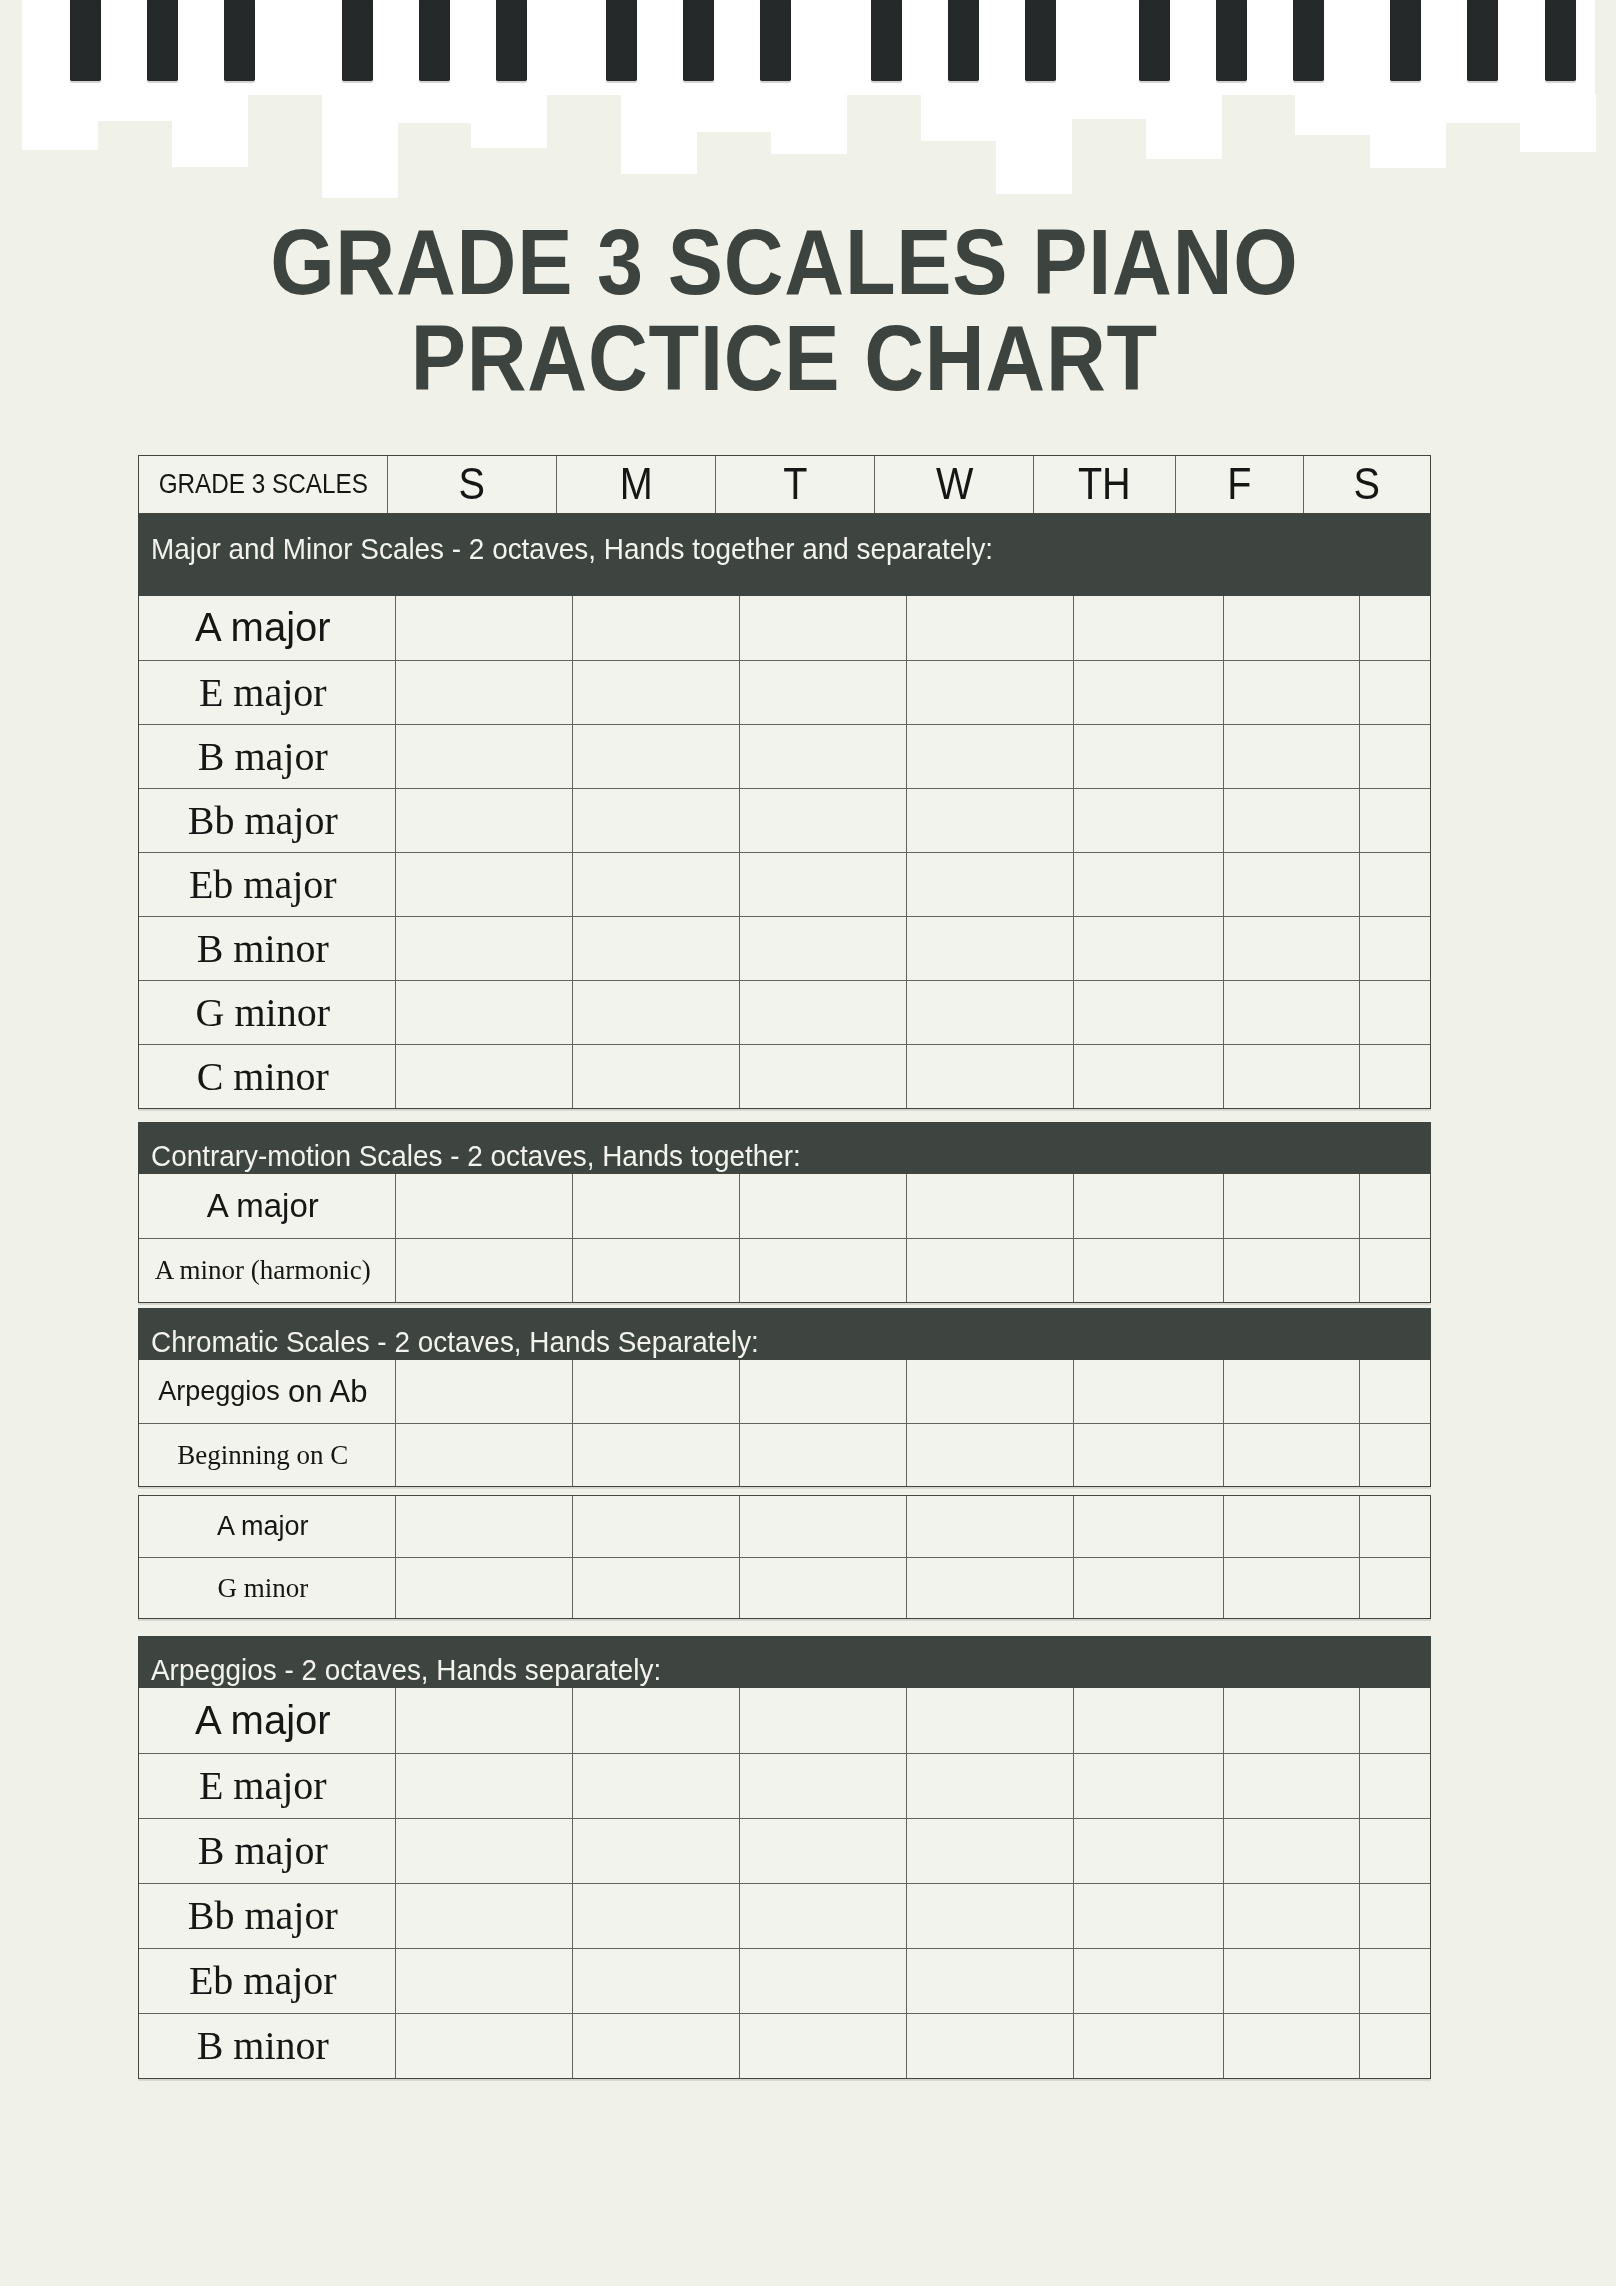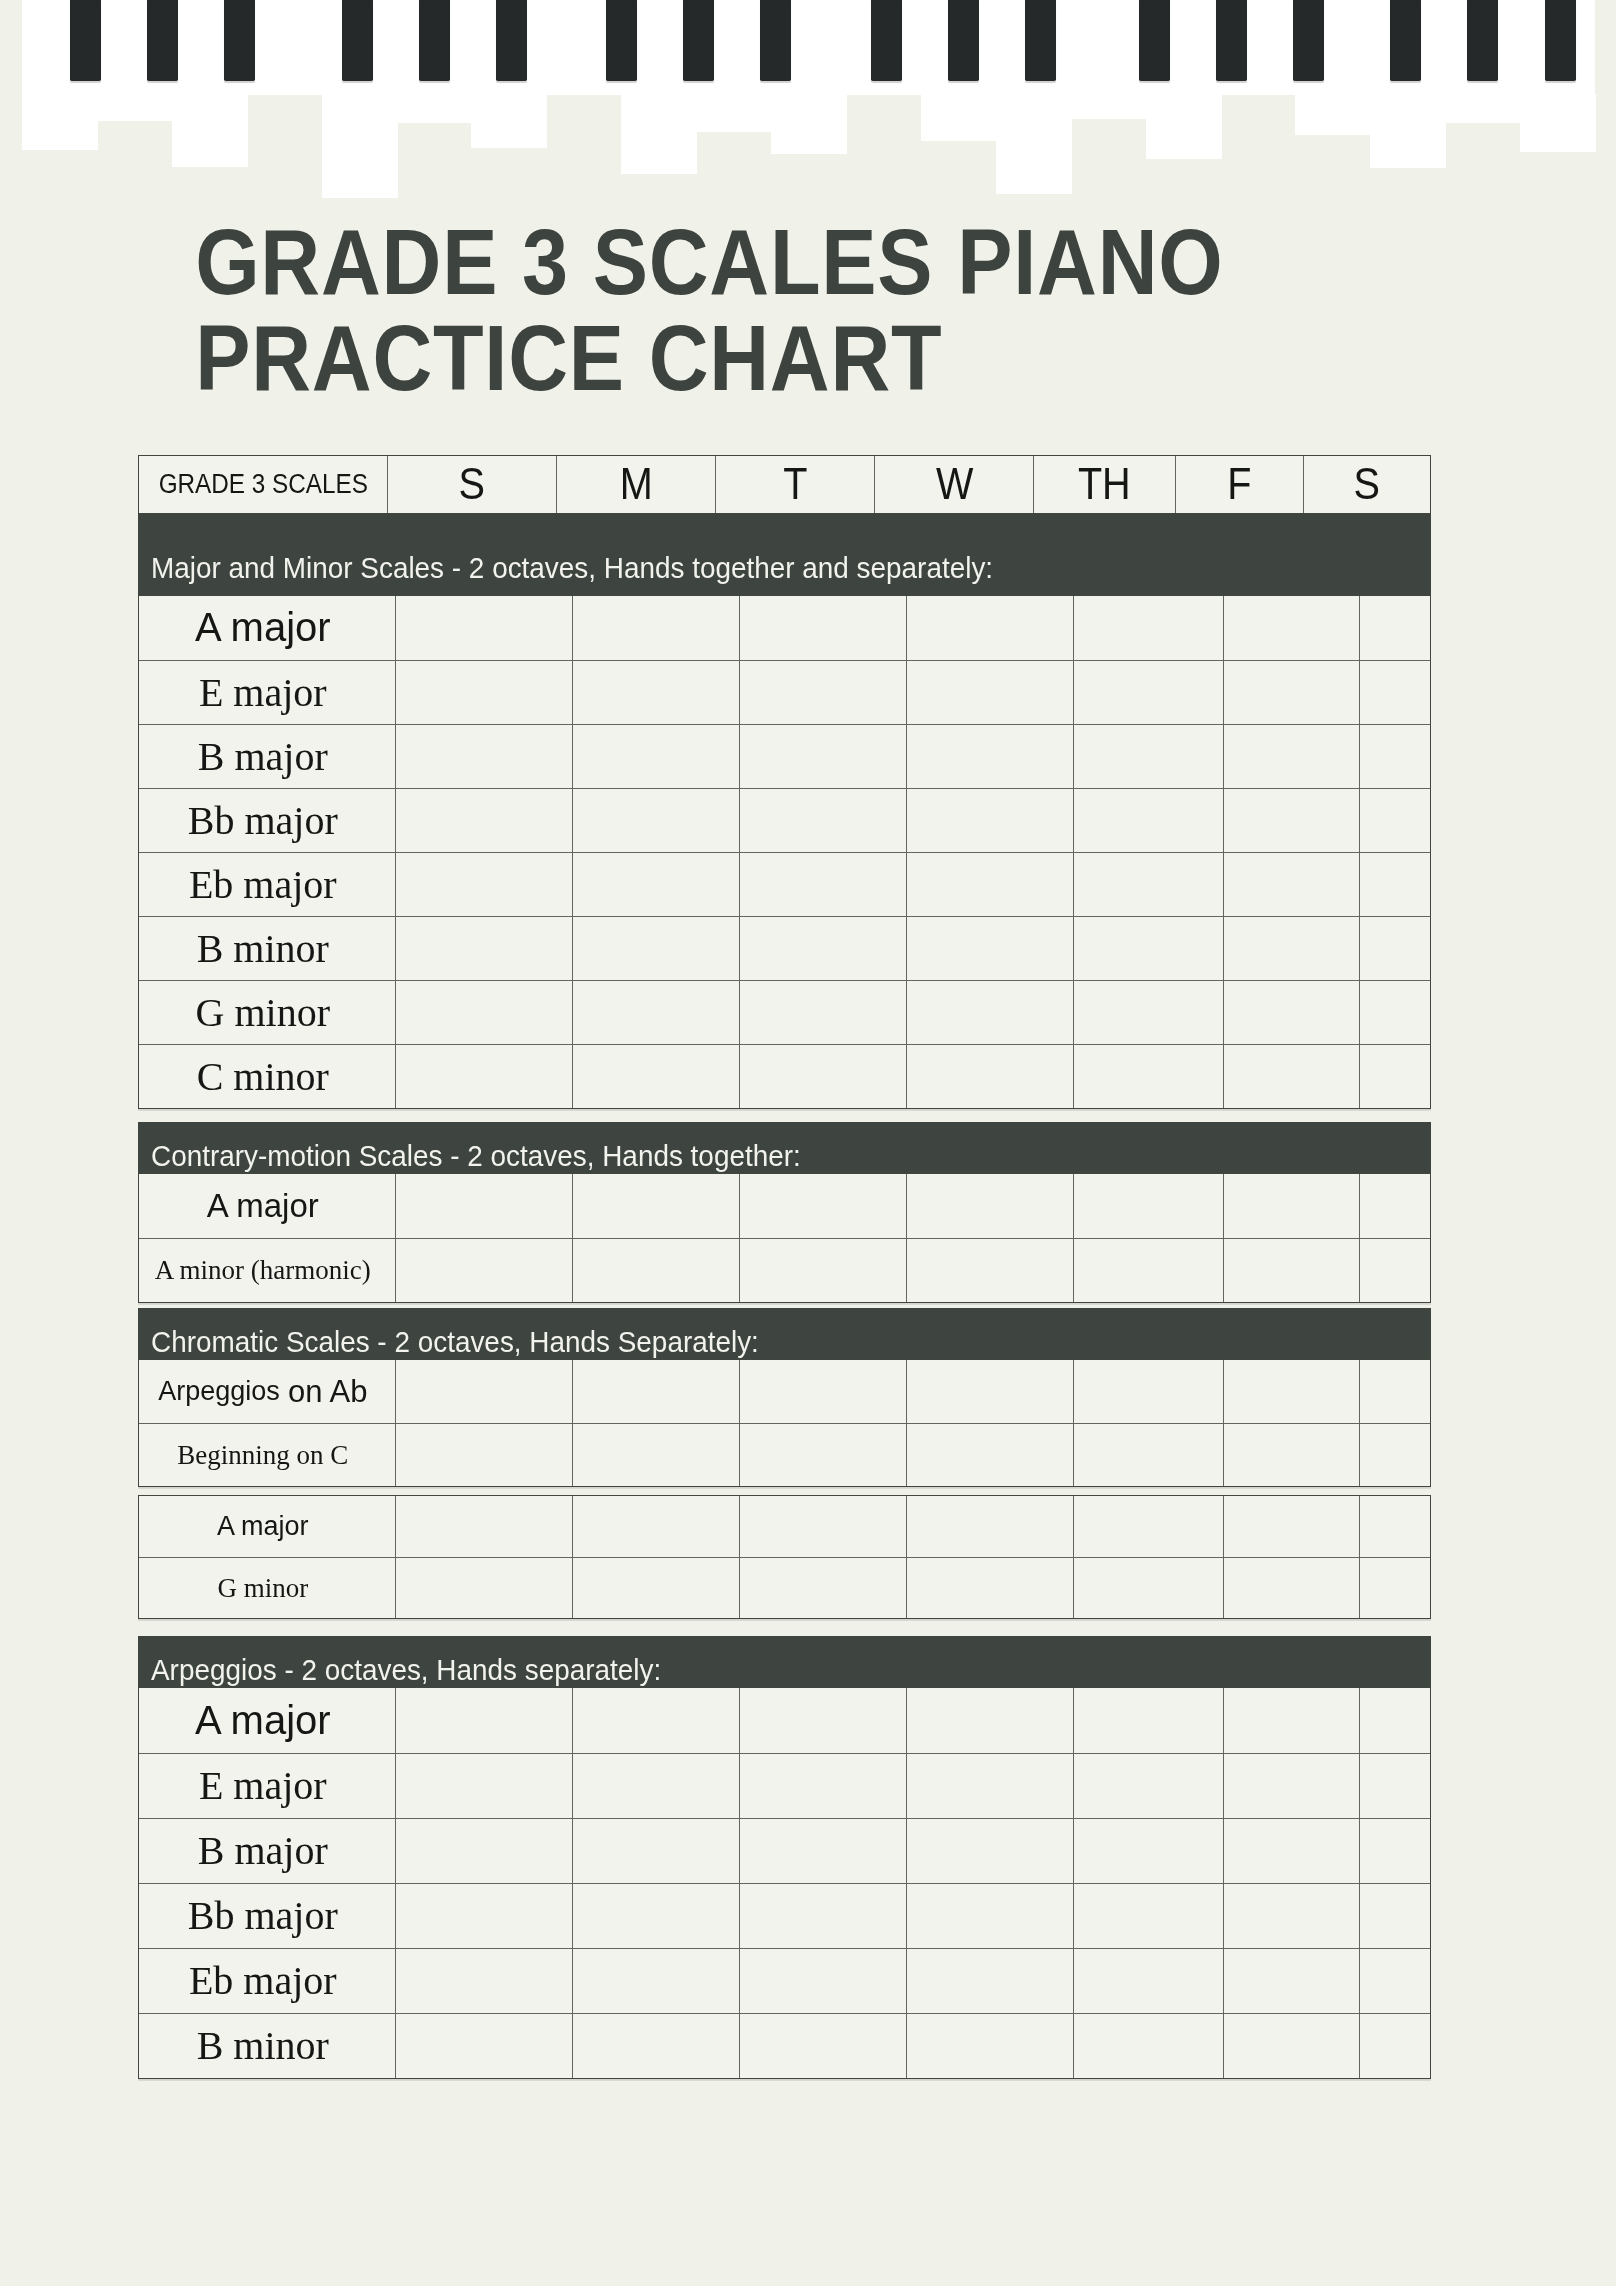--- a/index.html
+++ b/index.html
@@ -38,21 +38,21 @@
     background: #26292a;
     border-radius: 0 0 1.8px 1.8px;
     box-shadow: 0 1.8px 0.9px rgba(0,0,0,0.18);
   }
 
   
   .title {
     margin-left: 138px;
     width: 1293px;
     margin-top: 16.5px;
-    text-align: left;
+    text-align: center;
     color: #3d443f;
     font-weight: bold;
   }
   .title-inner {
     display: inline-block;
     transform: scaleX(0.9);
     transform-origin: center top;
     font-size: 92px;
     line-height: 96px;
     letter-spacing: 0.9px;
@@ -197,21 +197,21 @@
         <div class="cell day-cell">
           <span>TH</span>
         </div>
         <div class="cell day-cell">
           <span>F</span>
         </div>
         <div class="cell day-cell">
           <span>S</span>
         </div>
       </div>
-      <div class="band band--tall" style="height: 81px;">
+      <div class="band band--tall" style="height: 81px; align-items: center;">
         <span class="heading">Major and Minor Scales - 2 octaves, Hands together and separately:</span>
       </div>
       <div class="rows">
         <div class="row" style="grid-template-columns: 19.18% 13.14% 12.29% 12.36% 12.29% 11.01% 9.87% 9.87%; height: 64px;">
           <div class="cell label-cell">
             <span class="size-lg">A major</span>
           </div>
           <div class="cell practice-cell"></div>
           <div class="cell practice-cell"></div>
           <div class="cell practice-cell"></div>

